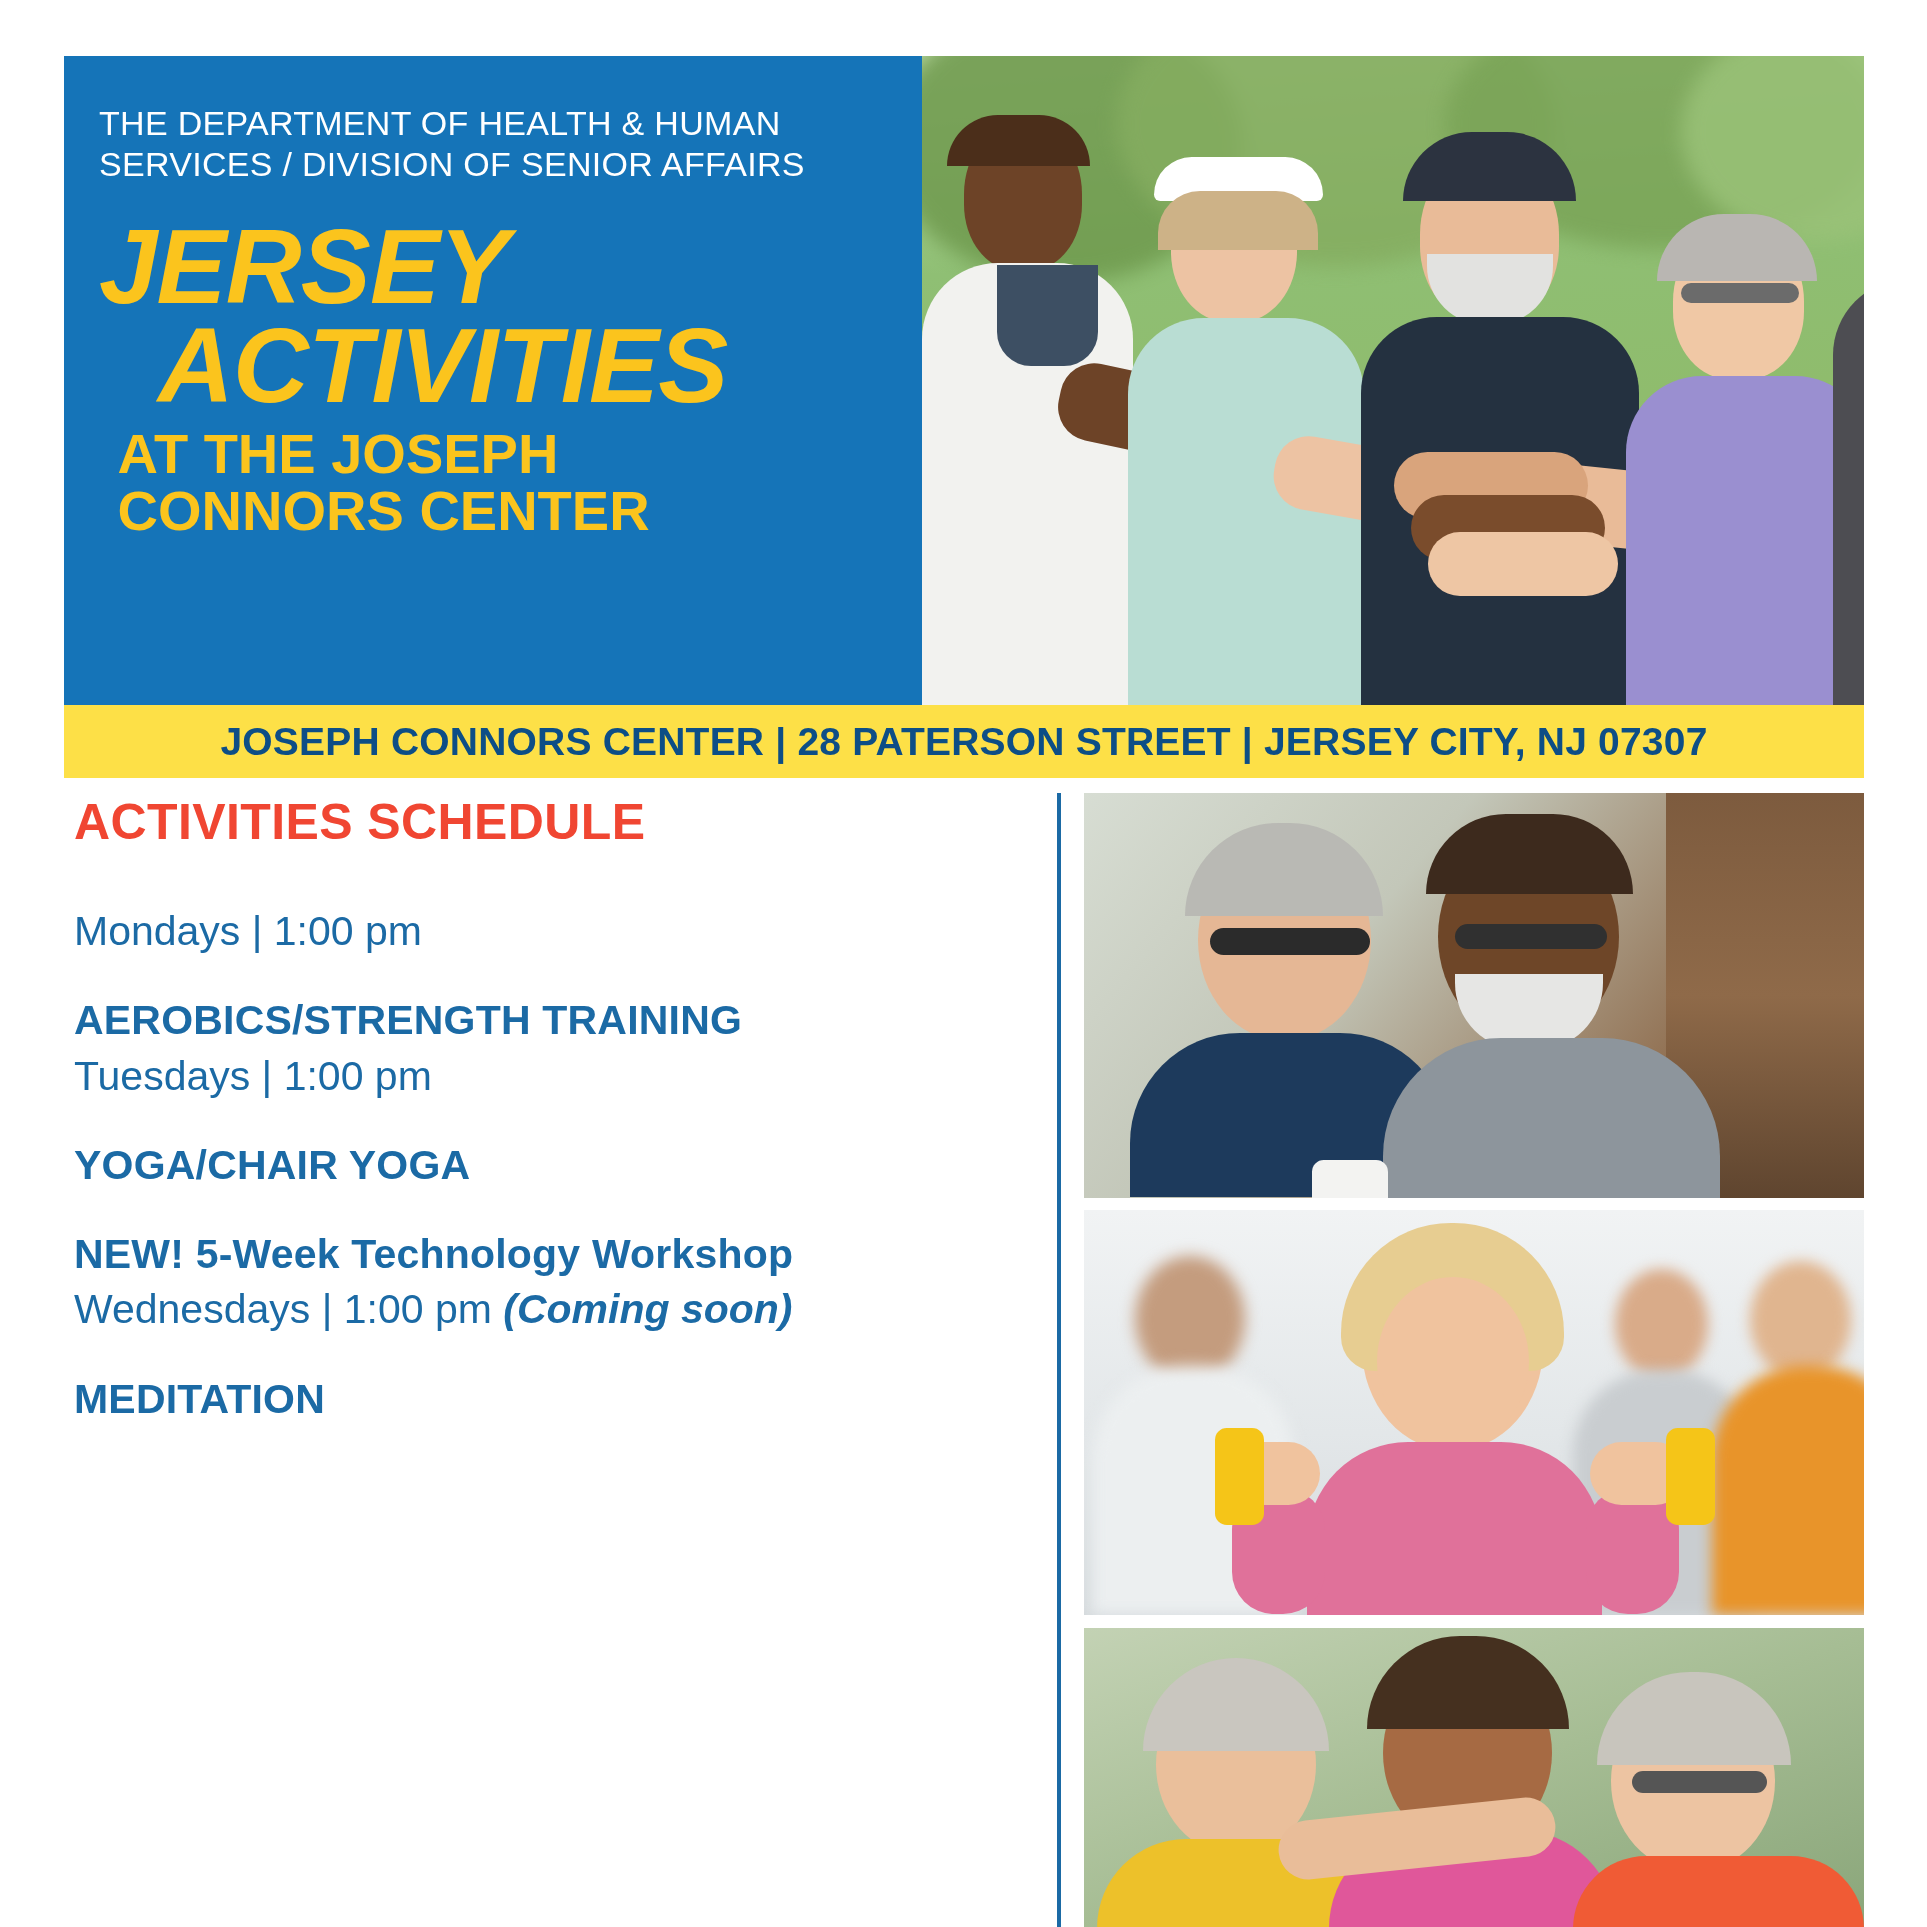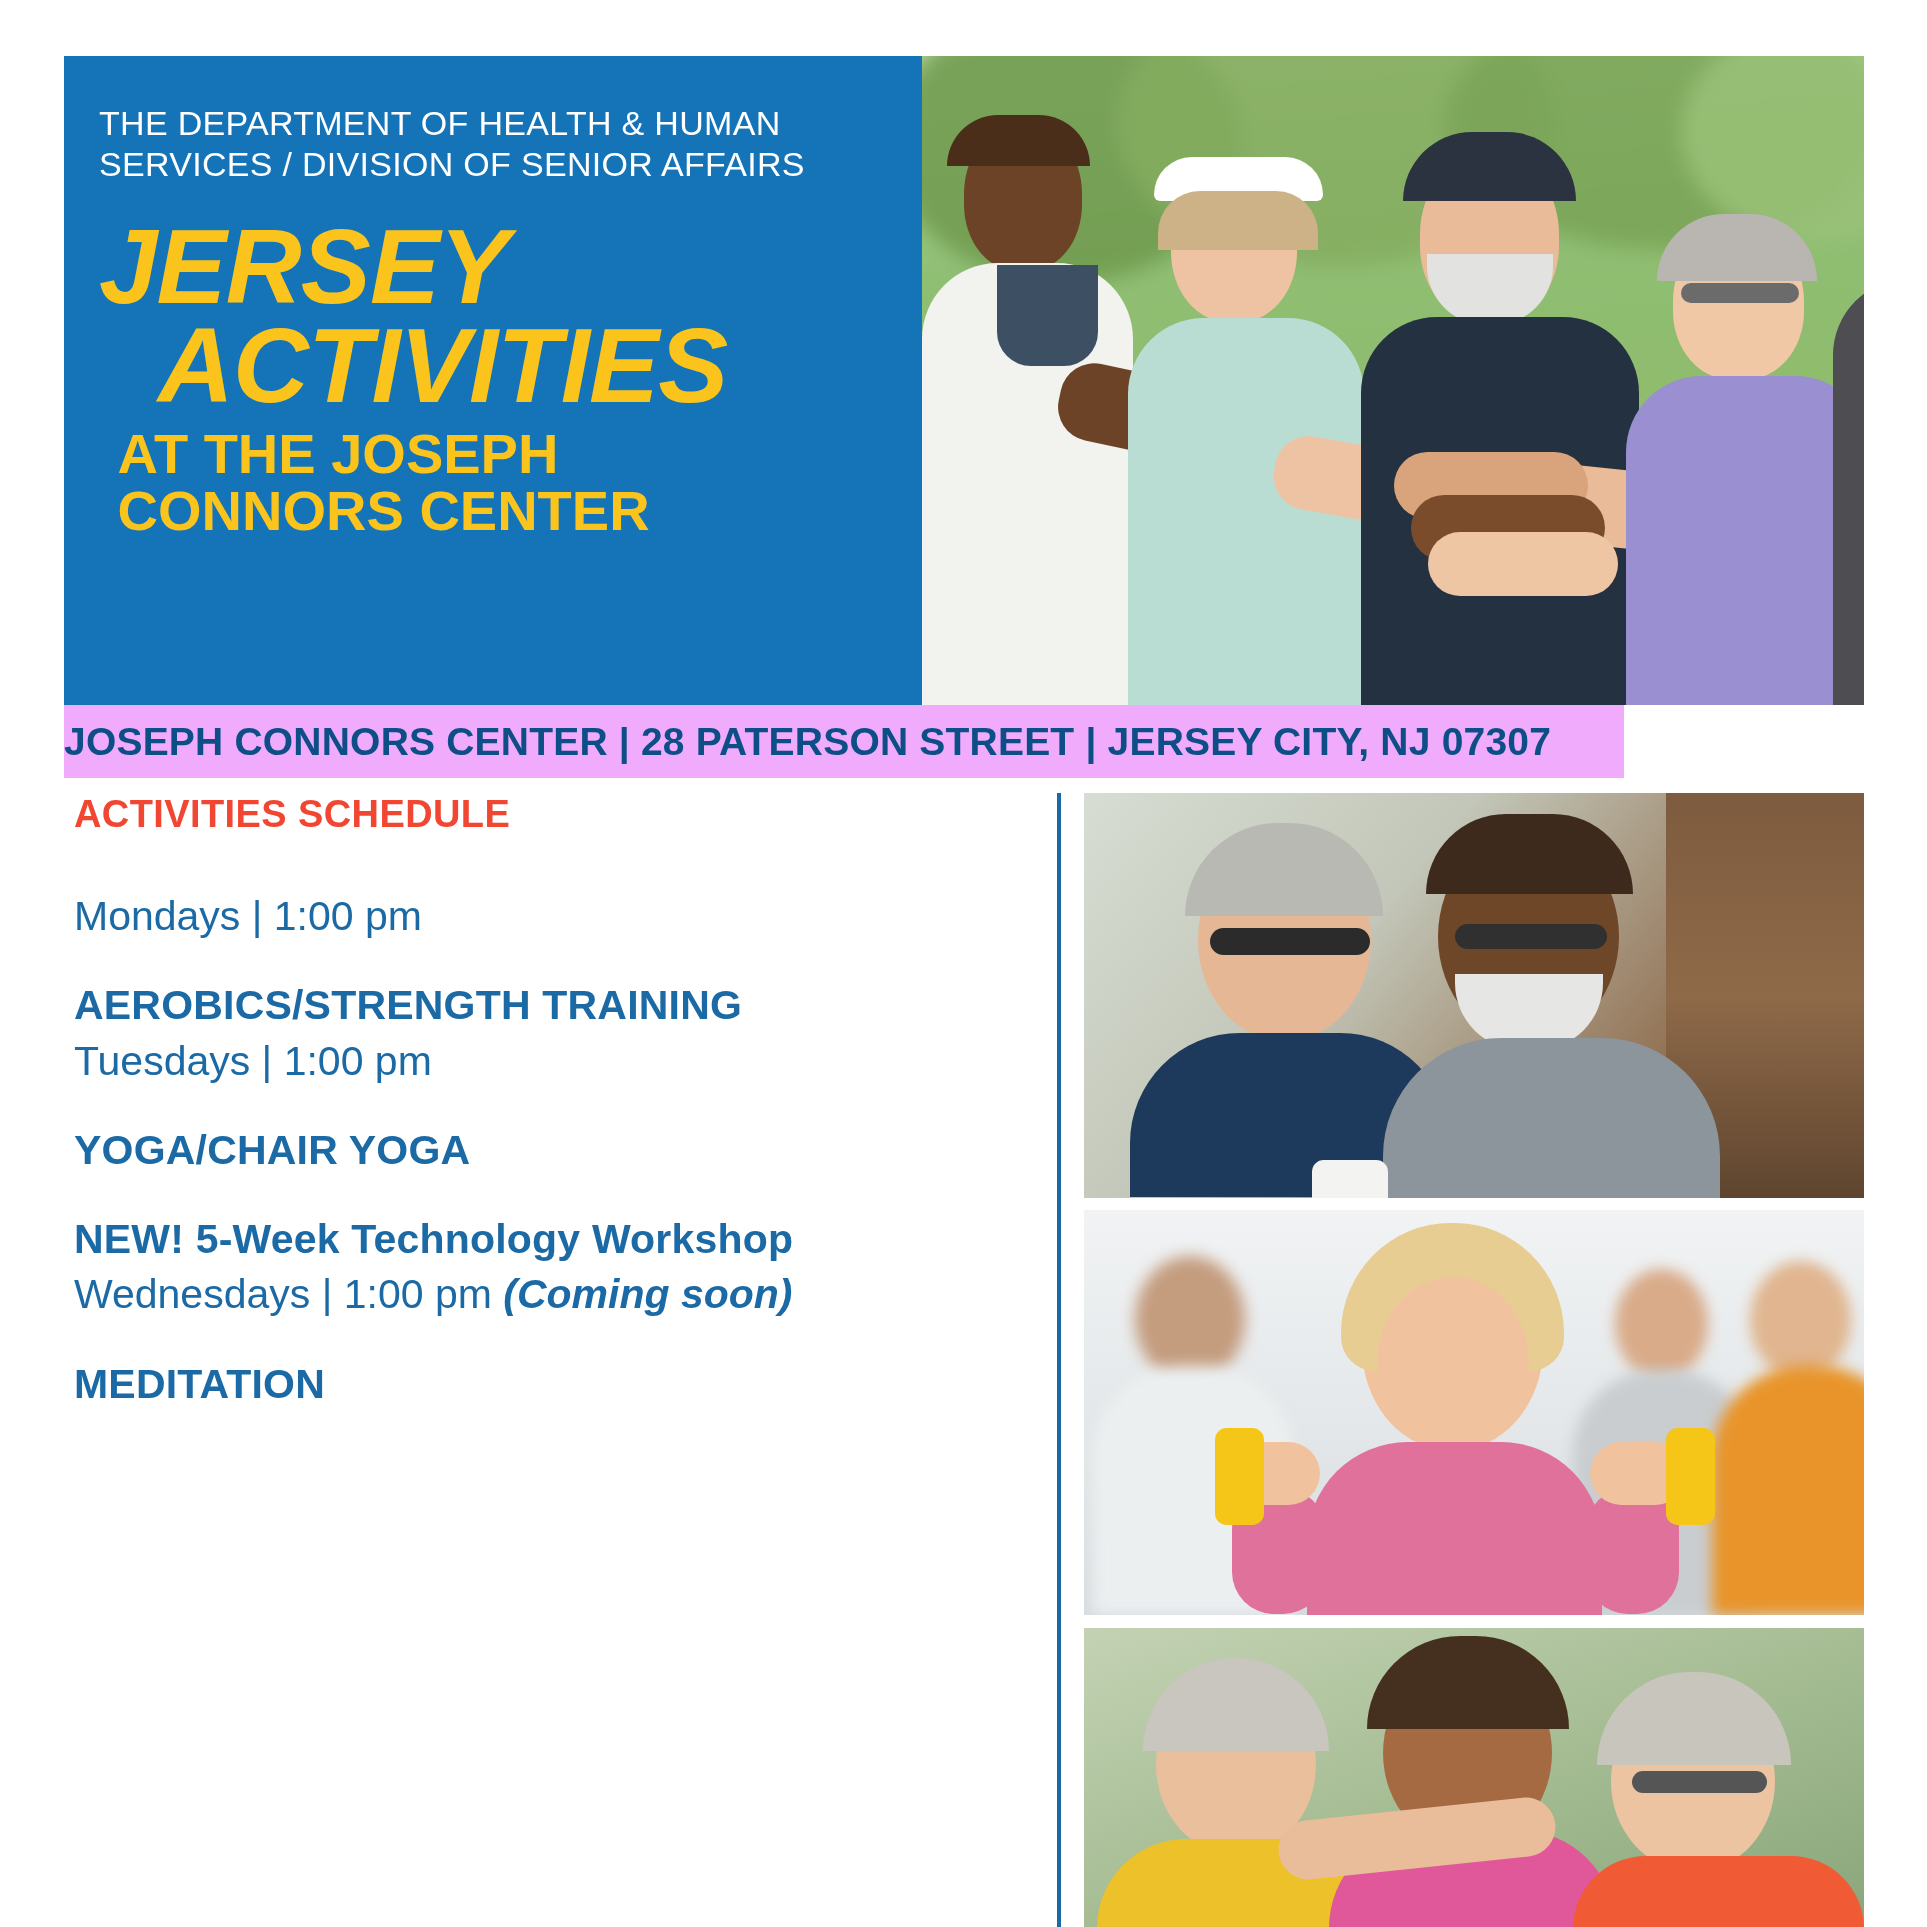--- a/index.html
+++ b/index.html
@@ -112,26 +112,26 @@
   .hand {
     position: absolute;
     border-radius: 34px;
   }
 
   
   .addressbar {
     position: absolute;
     left: 64px;
     top: 705px;
-    width: 1560px;
+    width: 1800px;
     height: 73px;
-    background: #f0abfc;
+    background: #fde047;
     display: flex;
     align-items: center;
-    justify-content: flex-start;
+    justify-content: center;
   }
   .addressbar span {
     color: #0d4e86;
     font-weight: bold;
     font-size: 39px;
     letter-spacing: 0.2px;
     white-space: nowrap;
   }
 
   
@@ -144,21 +144,21 @@
   }
   .schedule-col {
     position: absolute;
     left: 74px;
     top: 0;
     width: 945px;
   }
   .schedule-heading {
     color: #f04632;
     font-weight: bold;
-    font-size: 38px;
+    font-size: 50px;
     letter-spacing: 0.4px;
     margin: 0 0 57px 0;
   }
   .activity {
     margin-bottom: 42px;
   }
   .activity-name {
     color: #1b6aa5;
     font-weight: bold;
     font-size: 41px;

